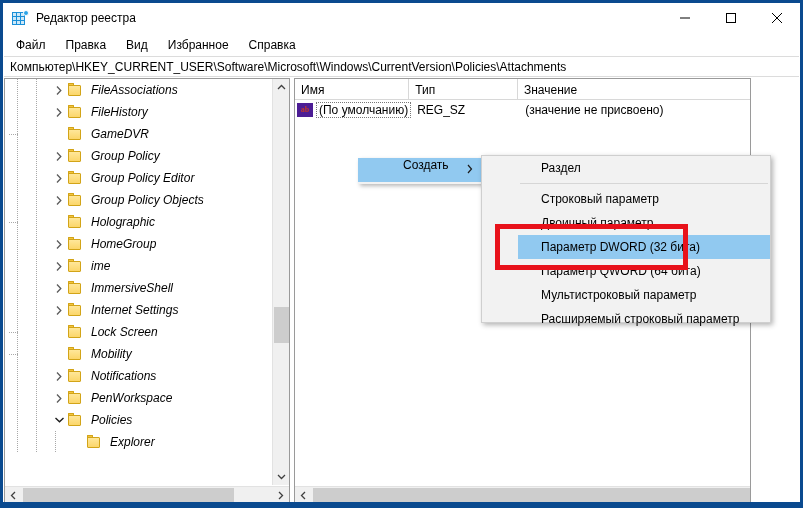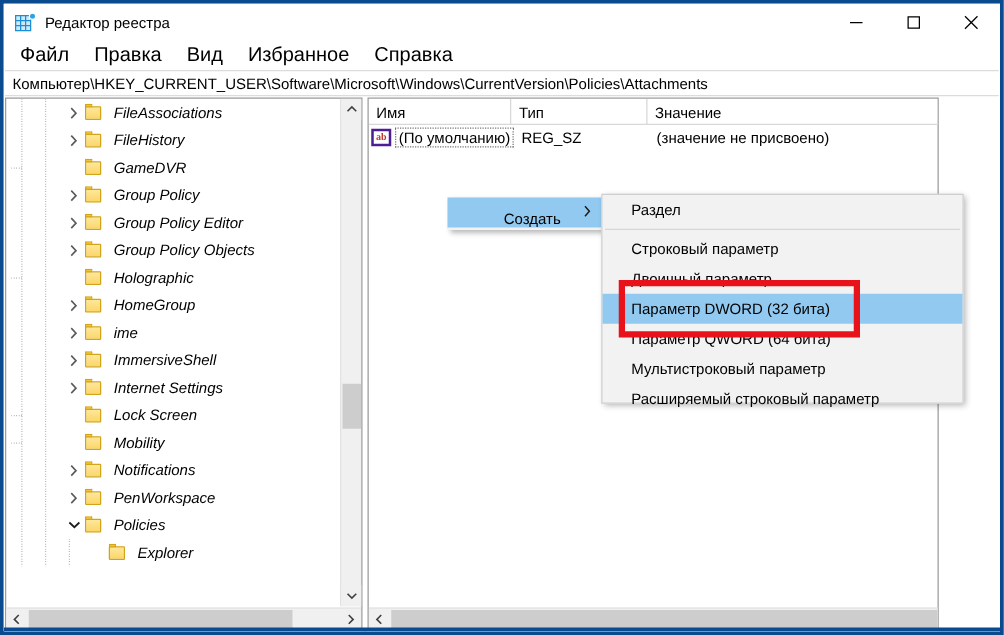--- a/index.html
+++ b/index.html
@@ -95,21 +95,21 @@
   .menubar {
     position: absolute;
     left: 0; top: 31px;
     width: 797px; height: 21px;
     display: flex;
     align-items: center;
     background: #ffffff;
   }
   .menu-item {
     padding: 2px 10px;
-    font-size: 16px;
+    font-size: 12px;
     white-space: nowrap;
     color: #000;
     text-align: center;
   }
   .menu-item:first-child { margin-left: 3px; }
 
   
   .addressbar {
     position: absolute;
     left: 1px; top: 53px;
@@ -318,21 +318,21 @@
   }
   .cell.c1 { width: 126px; padding-left: 2px; }
   .cell.c2 { width: 120px; }
   .cell.c3 { width: 257px; }
   .ab-icon {
     width: 16px; height: 14px;
     flex: 0 0 auto;
     margin-right: 3px;
     position: relative;
     background: #ffffff;
-    border: 2px solid #4c1d95;
+    border: 7px solid #4c1d95;
     box-sizing: border-box;
     display: flex;
     align-items: center;
     justify-content: center;
     font-size: 8px;
     font-weight: bold;
     color: #c0392b;
     font-family: "Liberation Serif", serif;
     line-height: 1;
   }
@@ -350,21 +350,21 @@
     background: #f2f2f2;
     box-shadow: 2px 2px 4px rgba(0,0,0,0.28);
     box-sizing: border-box;
   }
   .ctx-parent .row {
     position: absolute;
     left: 0; top: 0;
     width: 125px; height: 24px;
     background: #91c9f0;
     display: flex;
-    align-items: flex-end;
+    align-items: flex-start;
     box-sizing: border-box;
   }
   .ctx-parent .label {
     margin-left: 45px;
     font-size: 12px;
     color: #000;
   }
   .ctx-parent .chev {
     position: absolute;
     right: 10px;
@@ -374,20 +374,21 @@
 
   
   .submenu {
     position: absolute;
     left: 478px; top: 152px;
     width: 290px; height: 168px;
     background: #f2f2f2;
     border: 1px solid #cfcfcf;
     box-sizing: border-box;
     box-shadow: 2px 2px 5px rgba(0,0,0,0.3);
+    padding-left: 36px;
   }
   .sub-item {
     height: 24px;
     display: flex;
     align-items: center;
     padding-left: 23px;
     font-size: 12px;
     color: #000;
     box-sizing: border-box;
     white-space: nowrap;

